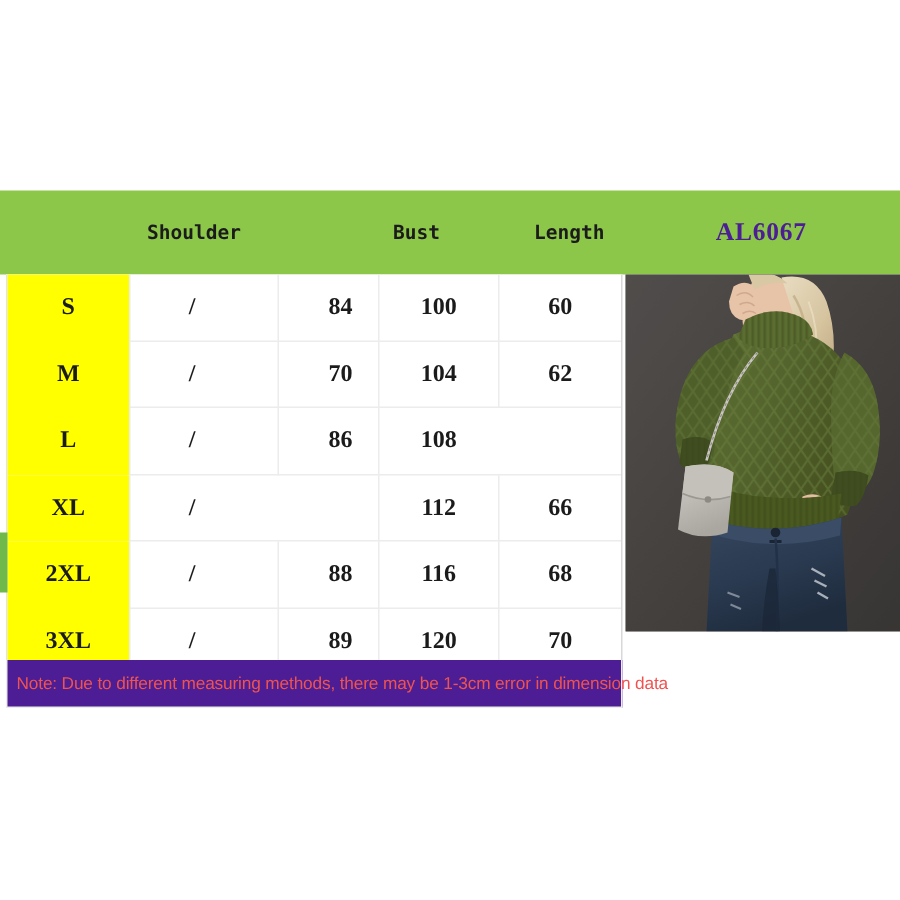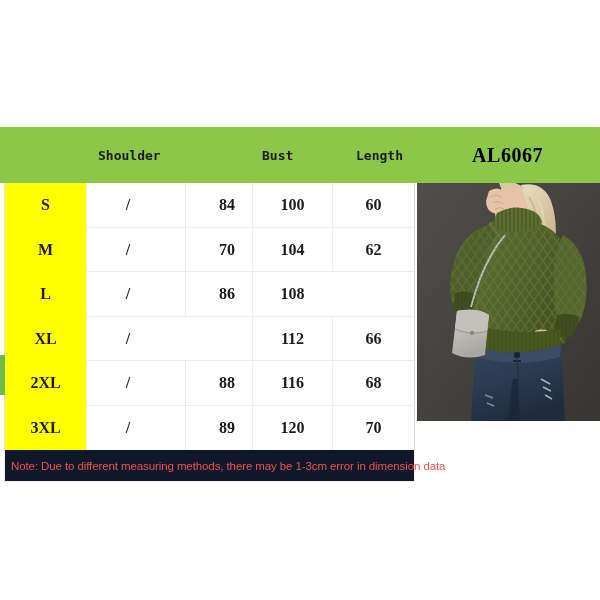--- a/index.html
+++ b/index.html
@@ -47,22 +47,22 @@
     position: absolute;
     left: 415px;
     top: 0;
     width: 185px;
     height: 56px;
     display: flex;
     align-items: center;
     justify-content: center;
     font-family: "Liberation Serif", "DejaVu Serif", serif;
     font-weight: 700;
-    font-size: 20px;
-    color: #000000;
+    font-size: 17px;
+    color: #4c1d95;
     letter-spacing: 0.5px;
   }
 
   
   #size-table {
     position: absolute;
     left: 4px;
     top: 183px;
     width: 411px;
     height: 267px;
@@ -108,24 +108,24 @@
     top: 355px;
     width: 5px;
     height: 40px;
     background: #6fb94a;
   }
 
   
   #note-row {
     position: absolute;
     left: 4px;
-    top: 450px;
+    top: 440px;
     width: 411px;
     height: 32px;
-    background: #0f172a;
+    background: #4c1d95;
     border: 1px solid #ececec;
     border-top: none;
     box-sizing: border-box;
     display: flex;
     align-items: center;
   }
   #note-text {
     padding-left: 6px;
     font-family: "Liberation Sans", sans-serif;
     font-size: 11.5px;

